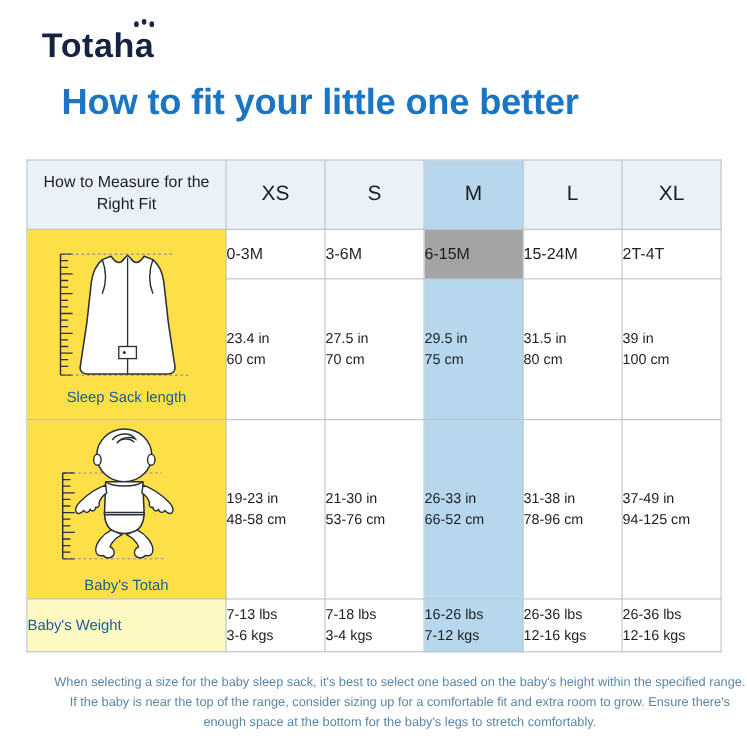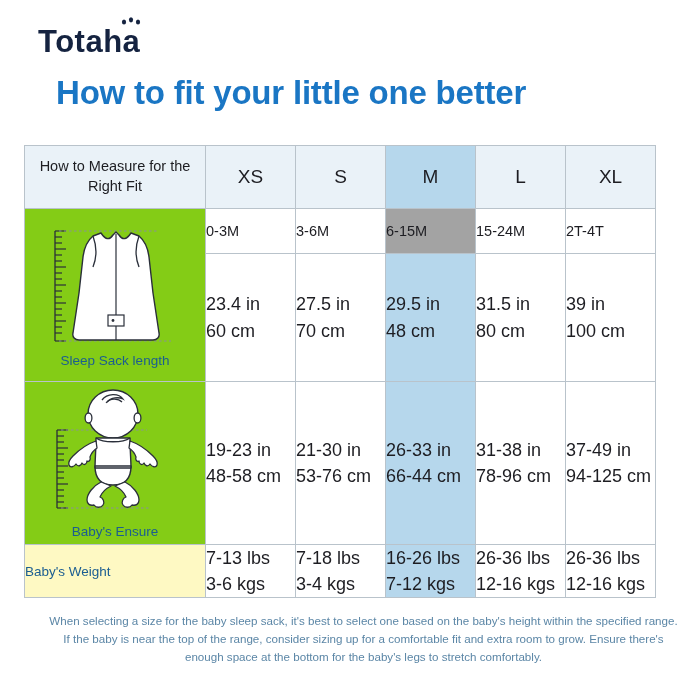--- a/index.html
+++ b/index.html
@@ -100,38 +100,38 @@
   .age-cell {
     height: 44px;
     font-size: 14.5px;
     color: #1d1d22;
     background: #ffffff;
   }
   .age-cell.is-highlight { background: #a3a3a3; }
 
   
   .illus-cell {
-    background: #84cc16;
+    background: #fde047;
     padding: 10px 0 8px 0;
   }
   .illus-inner {
     display: flex;
     flex-direction: column;
     align-items: center;
     justify-content: center;
   }
   .illus-caption {
     margin-top: 4px;
     font-size: 13.5px;
     color: #1b5d91;
   }
 
   
   .val-cell {
-    font-size: 18px;
+    font-size: 13px;
     color: #1d1d22;
     line-height: 1.45;
     background: #ffffff;
   }
   .val-cell.is-highlight { background: #b6d7ec; }
   .val-cell .ln { display: block; }
 
   .row-len    { height: 128px; }
   .row-height { height: 163px; }
   .row-weight { height: 48px; }
@@ -247,21 +247,21 @@
       <td class="val-cell">
         <span class="ln">23.4 in</span>
         <span class="ln">60 cm</span>
       </td>
       <td class="val-cell">
         <span class="ln">27.5 in</span>
         <span class="ln">70 cm</span>
       </td>
       <td class="val-cell is-highlight">
         <span class="ln">29.5 in</span>
-        <span class="ln">48 cm</span>
+        <span class="ln">75 cm</span>
       </td>
       <td class="val-cell">
         <span class="ln">31.5 in</span>
         <span class="ln">80 cm</span>
       </td>
       <td class="val-cell">
         <span class="ln">39 in</span>
         <span class="ln">100 cm</span>
       </td>
     </tr>
@@ -317,34 +317,34 @@
             <line x1="56" y1="80" x2="92" y2="80" stroke="#2a2f3a" stroke-width="1.3"></line>
 
             <path d="M62 94 C54 98, 48 106, 48 112 C48 116, 51 118, 55 117
                      C57 120, 62 120, 64 117 C66 114, 64 110, 61 109
                      C63 104, 68 100, 72 98 Z" fill="#ffffff" stroke="#2a2f3a" stroke-width="1.3" stroke-linejoin="round"></path>
 
             <path d="M86 94 C94 98, 100 106, 100 112 C100 116, 97 118, 93 117
                      C91 120, 86 120, 84 117 C82 114, 84 110, 87 109
                      C85 104, 80 100, 76 98 Z" fill="#ffffff" stroke="#2a2f3a" stroke-width="1.3" stroke-linejoin="round"></path>
           </svg>
-          <div class="illus-caption">Baby's Ensure</div>
+          <div class="illus-caption">Baby's Totah</div>
         </div>
       </td>
       <td class="val-cell">
         <span class="ln">19-23 in</span>
         <span class="ln">48-58 cm</span>
       </td>
       <td class="val-cell">
         <span class="ln">21-30 in</span>
         <span class="ln">53-76 cm</span>
       </td>
       <td class="val-cell is-highlight">
         <span class="ln">26-33 in</span>
-        <span class="ln">66-44 cm</span>
+        <span class="ln">66-52 cm</span>
       </td>
       <td class="val-cell">
         <span class="ln">31-38 in</span>
         <span class="ln">78-96 cm</span>
       </td>
       <td class="val-cell">
         <span class="ln">37-49 in</span>
         <span class="ln">94-125 cm</span>
       </td>
     </tr>

